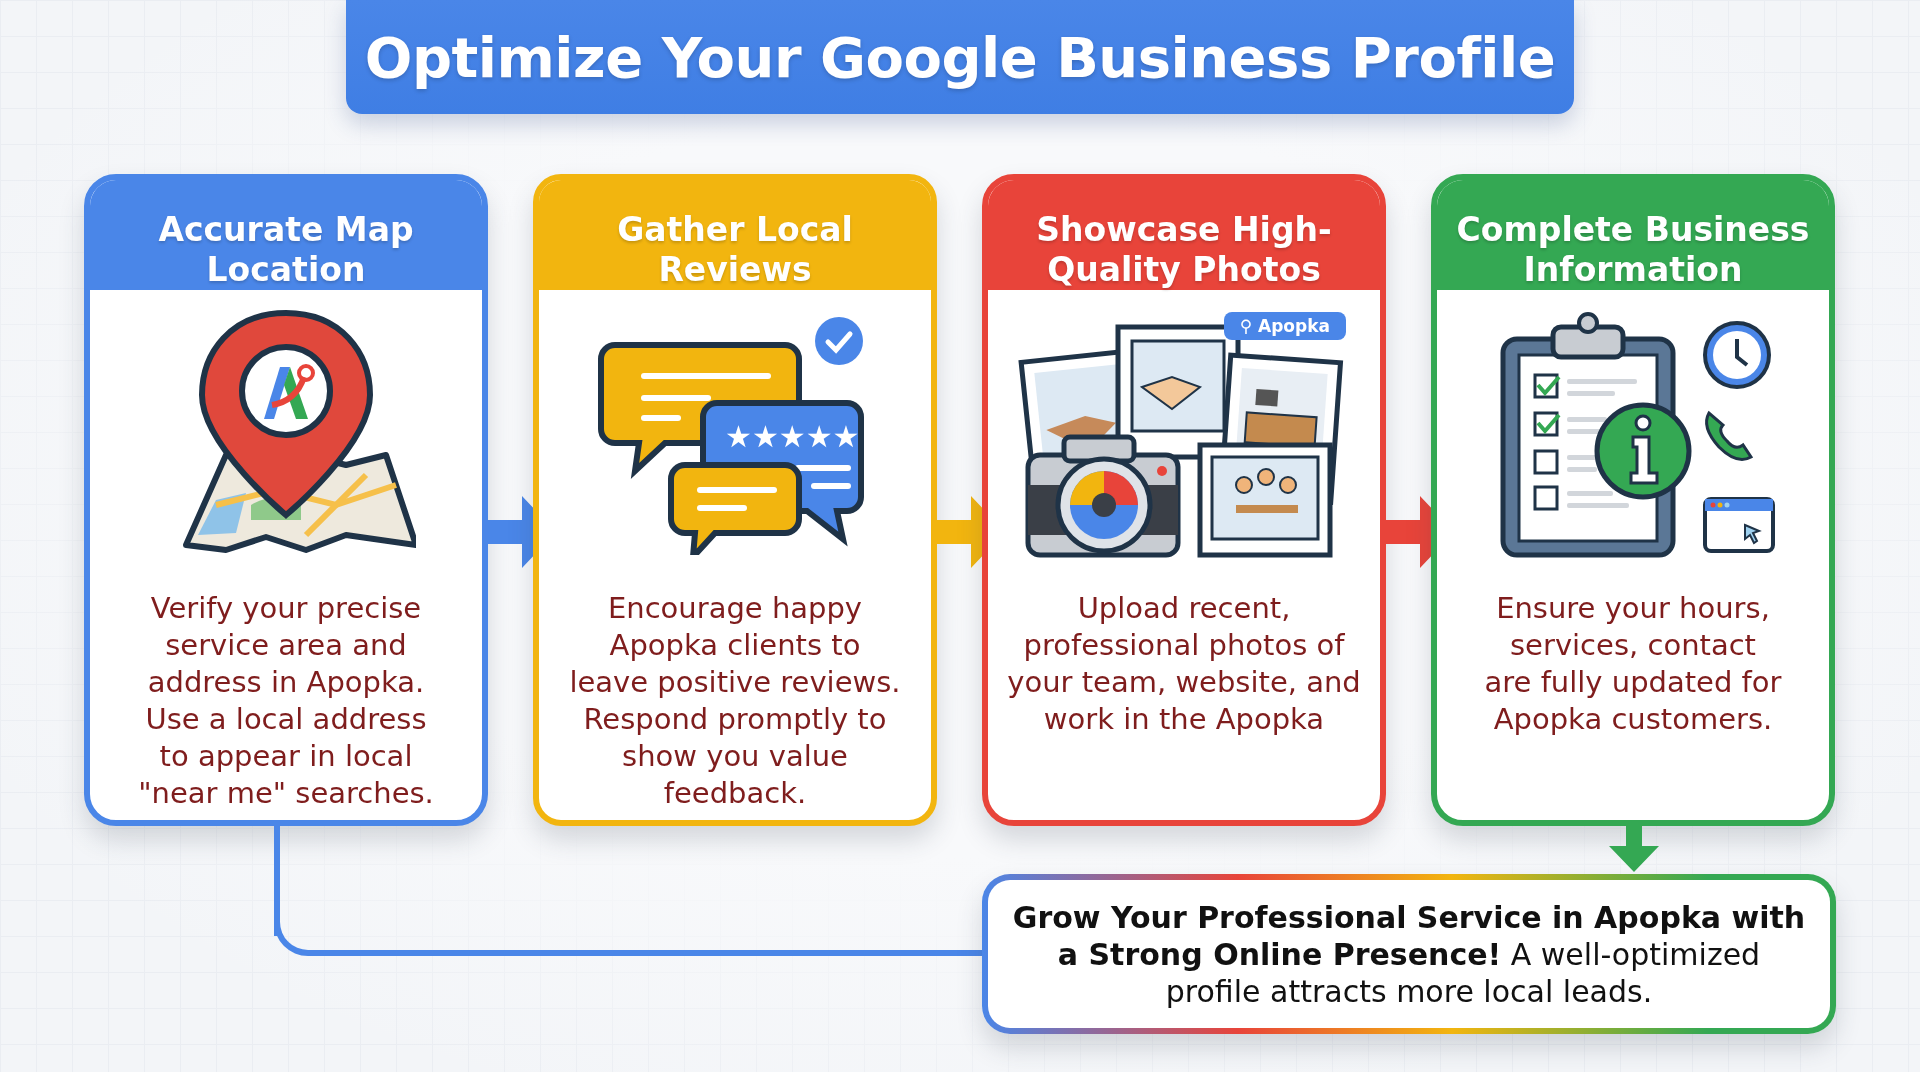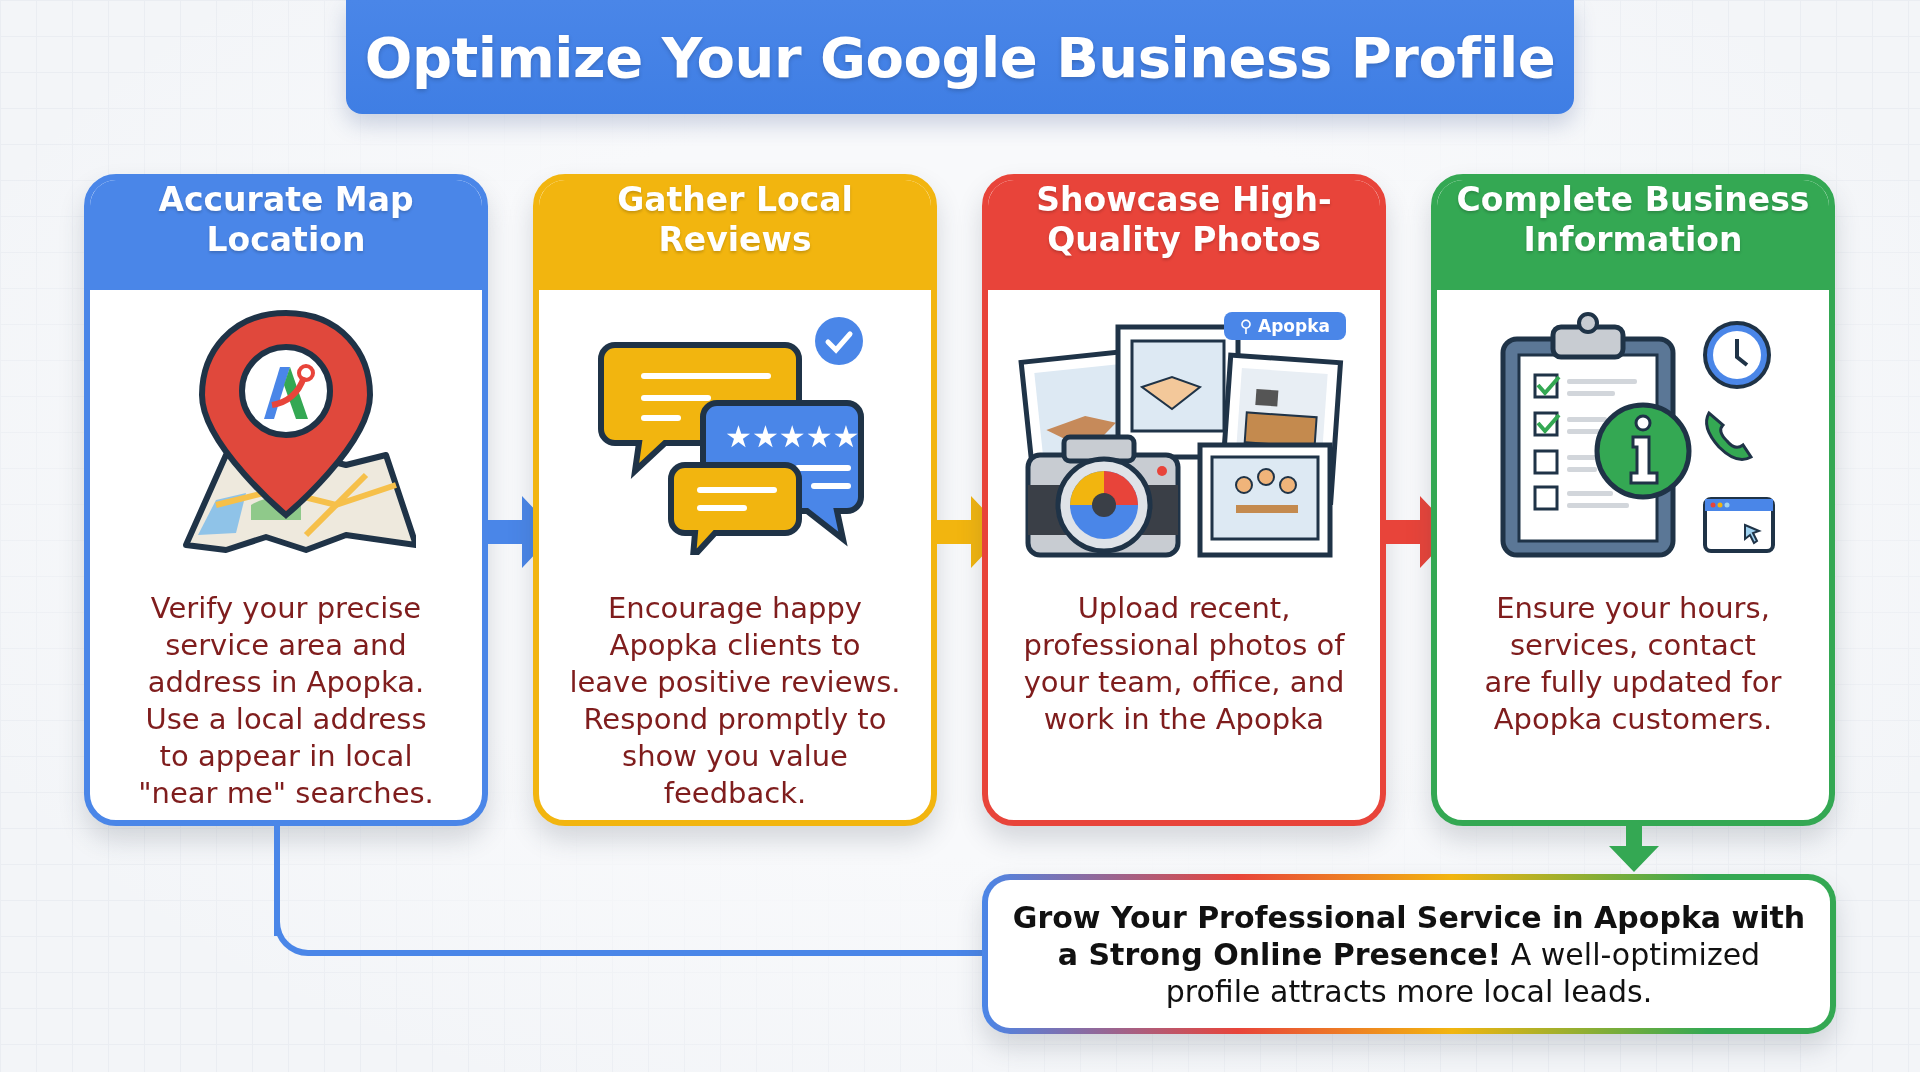--- a/index.html
+++ b/index.html
@@ -35,35 +35,35 @@
     text-shadow: 0 2px 4px rgba(0,0,0,0.18);
   }
 
   .card {
     position: absolute; top: 174px; width: 404px; height: 652px;
     border-radius: 32px; border: 6px solid; background: #fff;
     box-shadow: 0 14px 26px rgba(50,60,80,0.18);
     overflow: hidden;
   }
   .card-header {
-    height: 110px; display: flex; align-items: flex-start; justify-content: center;
+    height: 110px; display: flex; align-items: flex-end; justify-content: center;
     text-align: center; color: #fff; font-weight: bold; font-size: 33px; line-height: 40px;
     padding: 0 10px; text-shadow: 0 2px 3px rgba(0,0,0,0.18);
   }
   .card-header span { display: block; }
   .card-icon { height: 290px; display: flex; align-items: center; justify-content: center; }
   .card-body {
     text-align: center; font-size: 29px; line-height: 37px; color: #7f1d1d;
     padding: 10px 14px 0;
   }
   .card-body span { display: block; }
 
   .c-blue   { left: 84px;   border-color: #4a86e8; }
   .c-blue .card-header   { background: #4a86e8; }
-  .c-yellow { left: 533px;  border-color: #f2b50f; }
+  .c-yellow { left: 533px;  border-color: #f2b50f; border-radius: 28px; }
   .c-yellow .card-header { background: #f2b50f; }
   .c-red    { left: 982px;  border-color: #e8443a; }
   .c-red .card-header    { background: #e8443a; }
   .c-green  { left: 1431px; border-color: #34a853; }
   .c-green .card-header  { background: #34a853; }
 
   .arrow { position: absolute; top: 496px; width: 70px; height: 72px; }
 
   .connector-v { position: absolute; left: 274px; top: 826px; width: 6px; height: 110px; background: #4a86e8; }
   .connector-corner {
@@ -211,21 +211,21 @@
       <circle cx="148" cy="166" r="5" fill="#e8443a"></circle>
     </svg>
     <div style="position:absolute; right:34px; top:22px; background:#4a86e8; color:#fff; font-size:17px; font-weight:bold; padding:4px 16px; border-radius:8px;">
       <span>⚲</span>
       <span>Apopka</span>
     </div>
   </div>
   <div class="card-body">
     <span>Upload recent,</span>
     <span>professional photos of</span>
-    <span>your team, office, and</span>
+    <span>your team, website, and</span>
     <span>work in the Apopka</span>
   </div>
 </div>
 
 <svg class="arrow" style="left:1384px" viewBox="0 0 70 72">
   <polygon points="0,24 36,24 36,0 70,36 36,72 36,48 0,48" fill="#e8443a"></polygon>
 </svg>
 
 <div class="card c-green">
   <div class="card-header">

